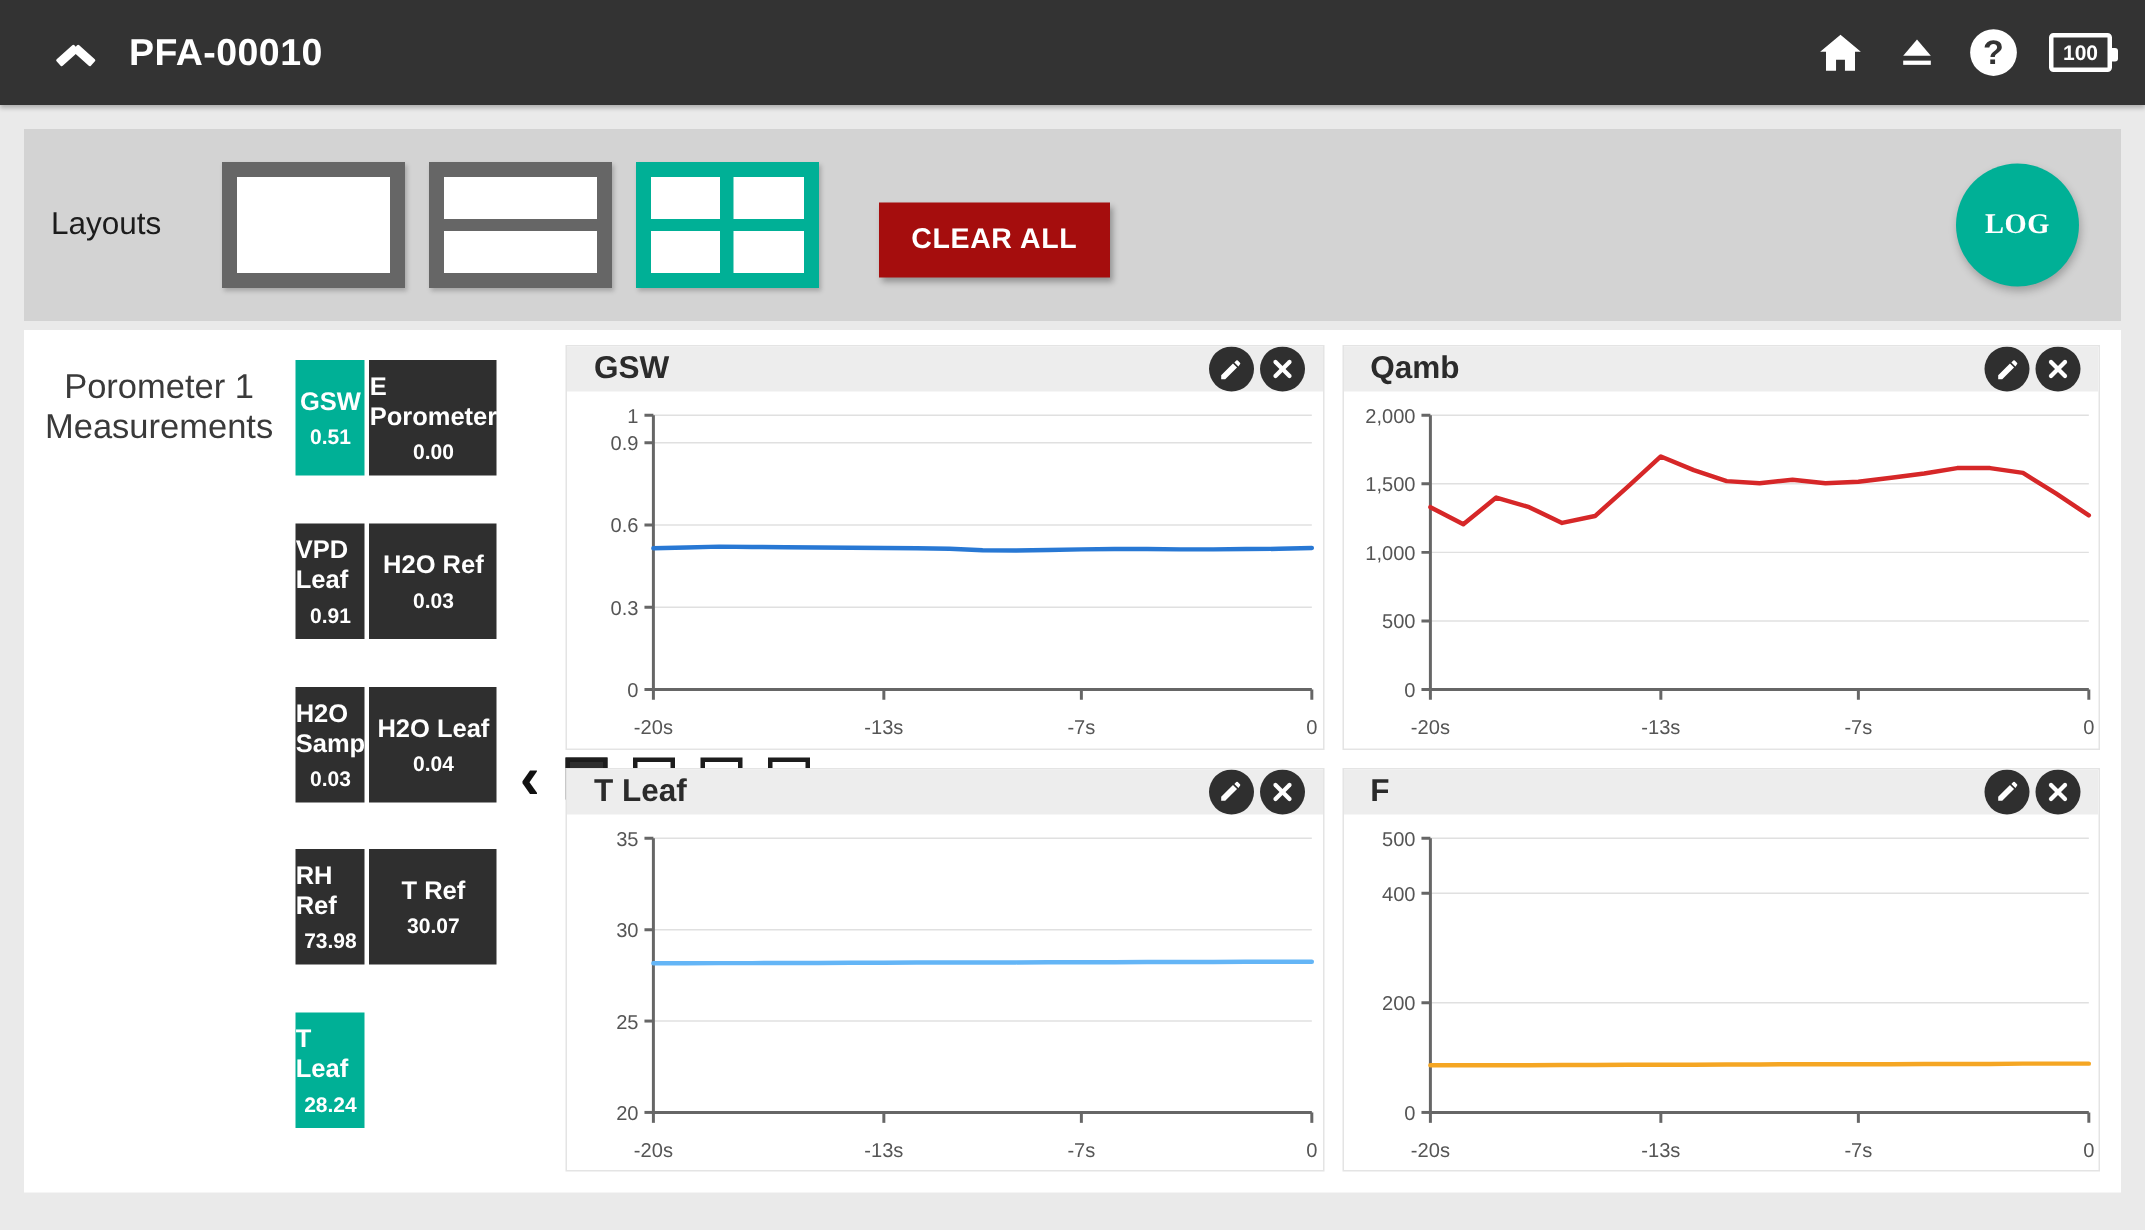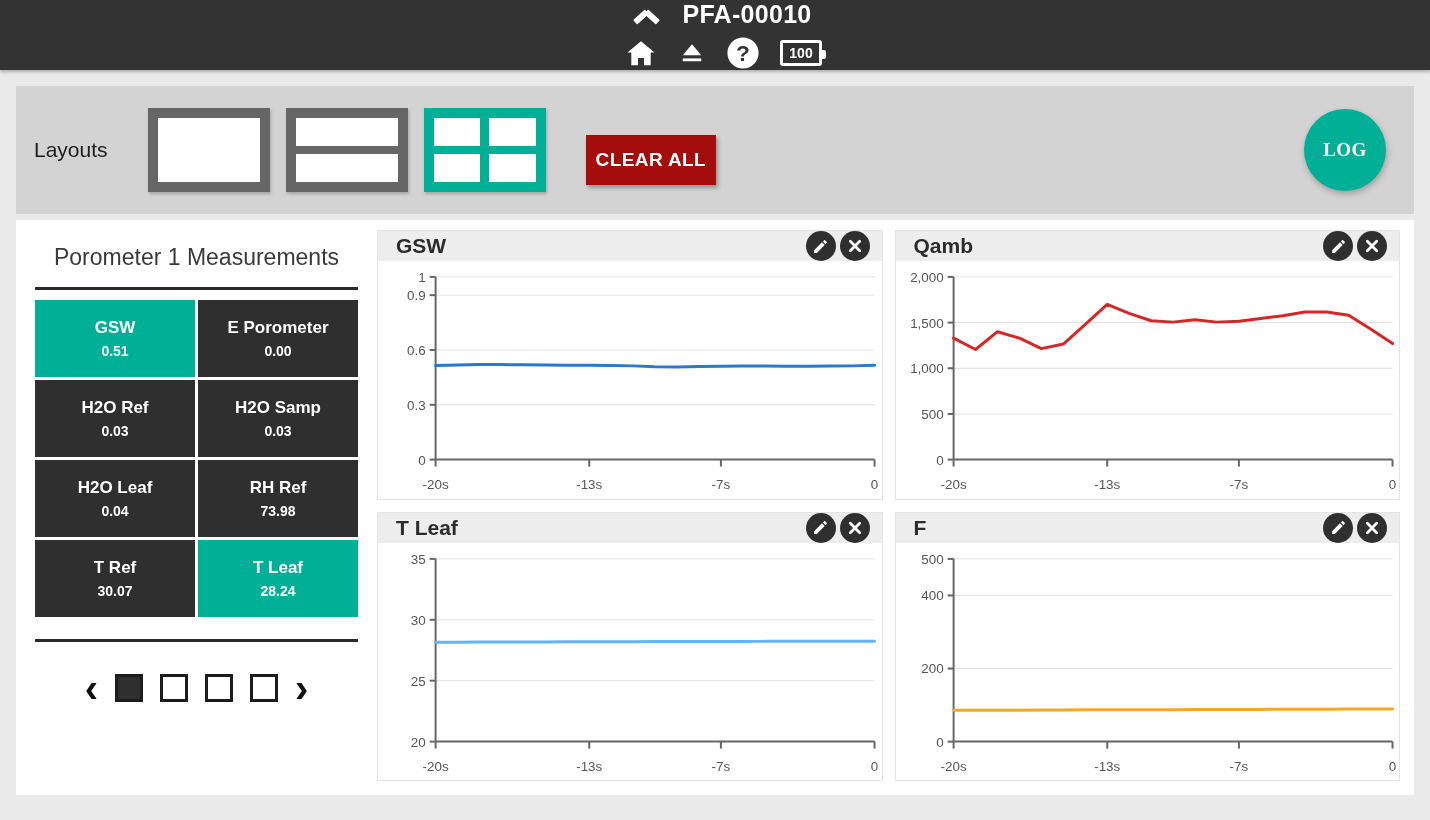--- a/index.html
+++ b/index.html
@@ -10,21 +10,20 @@
     overflow: hidden;
   }
 
   
   .topbar {
     position: absolute; left: 0; top: 0; width: 1430px; height: 70px;
     background: #333333;
     display: flex; align-items: center; justify-content: space-between;
     padding: 0 22px 0 38px;
     box-shadow: 0 2px 3px rgba(0,0,0,.25);
-    flex-direction: column;
   }
   .topbar-left { display: flex; align-items: center; gap: 22px; }
   .chevron-up { width: 26px; height: 16px; position: relative; }
   .chevron-up::before,
   .chevron-up::after {
     content: ""; position: absolute; top: 7px; width: 16px; height: 6px;
     background: #ffffff; border-radius: 1px;
   }
   .chevron-up::before { left: -1px; transform: rotate(-42deg); }
   .chevron-up::after  { left: 10px; transform: rotate(42deg); }
@@ -57,21 +56,21 @@
     box-shadow: 1px 2px 3px rgba(0,0,0,.22);
     cursor: pointer;
   }
   .layout-btn.selected { background: #00b096; }
   .layout-btn .pane { background: #ffffff; flex: 1; }
   .layout-btn .row { display: flex; gap: 9px; flex: 1; }
   .clear-all {
     margin-left: 24px;
     background: #a50d0d; color: #ffffff;
     font-size: 19px; font-weight: bold; letter-spacing: .4px;
-    padding: 14px 10px; border: none;
+    padding: 14px 22px; border: none;
     box-shadow: 2px 3px 4px rgba(0,0,0,.3);
     cursor: pointer; font-family: inherit; margin-top: 20px;
   }
   .log-btn {
     margin-left: auto;
     width: 82px; height: 82px; border-radius: 50%;
     background: #00b096; color: #fff;
     font-size: 19px; font-weight: bold; letter-spacing: .4px;
     display: flex; align-items: center; justify-content: center;
     border: none; cursor: pointer; font-family: Liberation Serif, serif;
@@ -79,21 +78,21 @@
   }
 
   
   .content {
     position: absolute; left: 16px; top: 220px; width: 1398px; height: 575px;
     background: #ffffff;
     display: flex; padding: 10px 14px 14px 14px; gap: 14px;
   }
 
   
-  .meas-panel { width: 333px; display: flex; flex-direction: column; }
+  .meas-panel { width: 333px; display: flex; }
   .meas-title {
     font-size: 23px; color: #3a3a3a; text-align: center;
     padding: 14px 0 16px 0; font-weight: normal;
   }
   .rule { height: 3px; background: #2b2b2b; margin: 0 5px; }
   .tile-grid {
     display: grid; grid-template-columns: 1fr 1fr;
     gap: 3px; padding: 10px 5px 0 5px;
   }
   .tile {
@@ -209,20 +208,24 @@
     <div class="meas-title">Porometer 1 Measurements</div>
     <div class="rule"></div>
     <div class="tile-grid" id="tile-grid">
         <div class="tile active">
           <span class="tile-name">GSW</span>
           <span class="tile-value">0.51</span>
         </div>
         <div class="tile">
           <span class="tile-name">E Porometer</span>
           <span class="tile-value">0.00</span>
+        </div>
+        <div class="tile">
+          <span class="tile-name">VPD Leaf</span>
+          <span class="tile-value">0.91</span>
         </div>
         <div class="tile">
           <span class="tile-name">H2O Ref</span>
           <span class="tile-value">0.03</span>
         </div>
         <div class="tile">
           <span class="tile-name">H2O Samp</span>
           <span class="tile-value">0.03</span>
         </div>
         <div class="tile">

